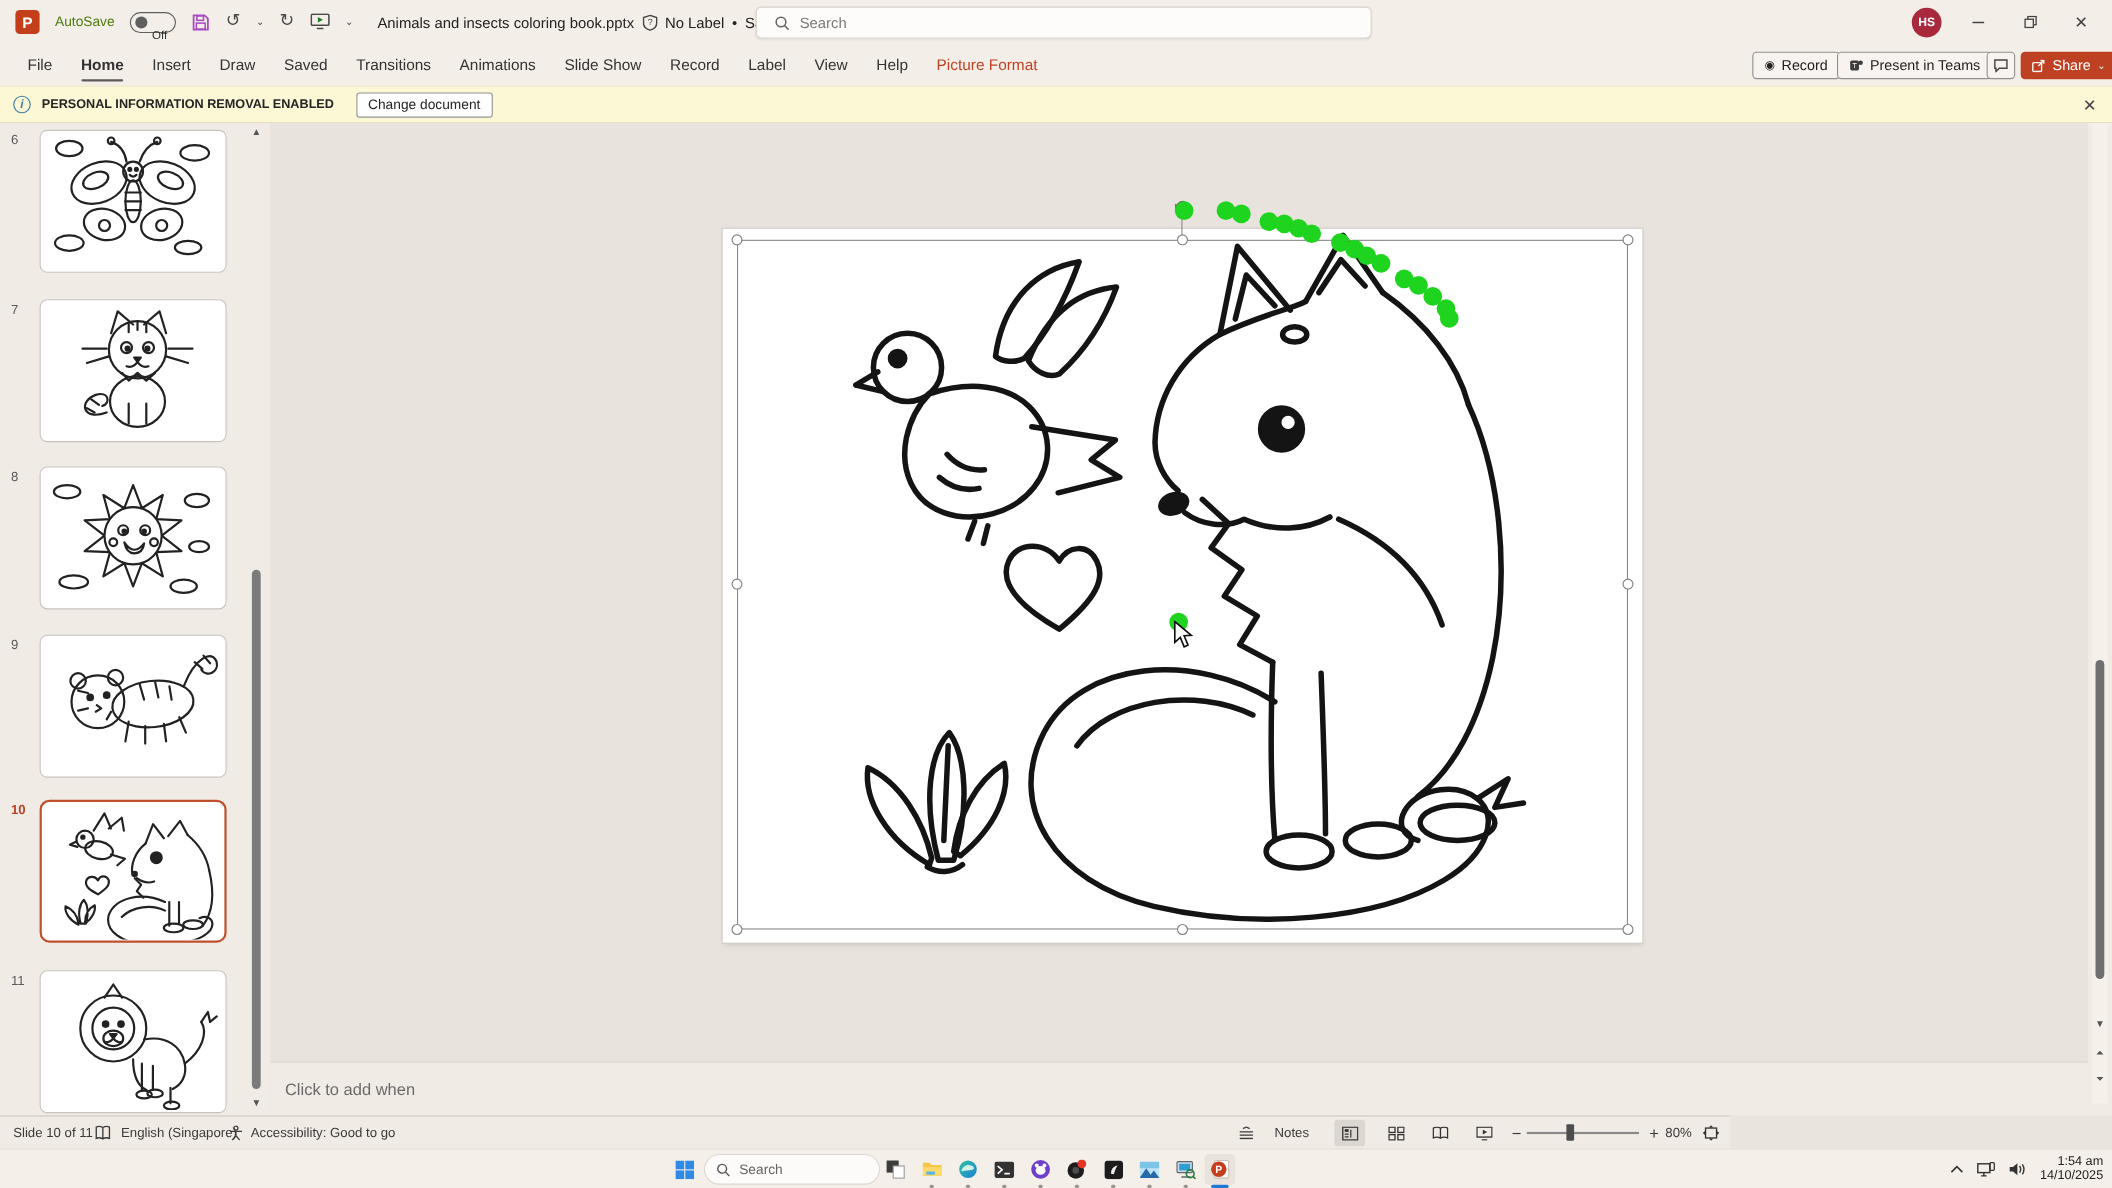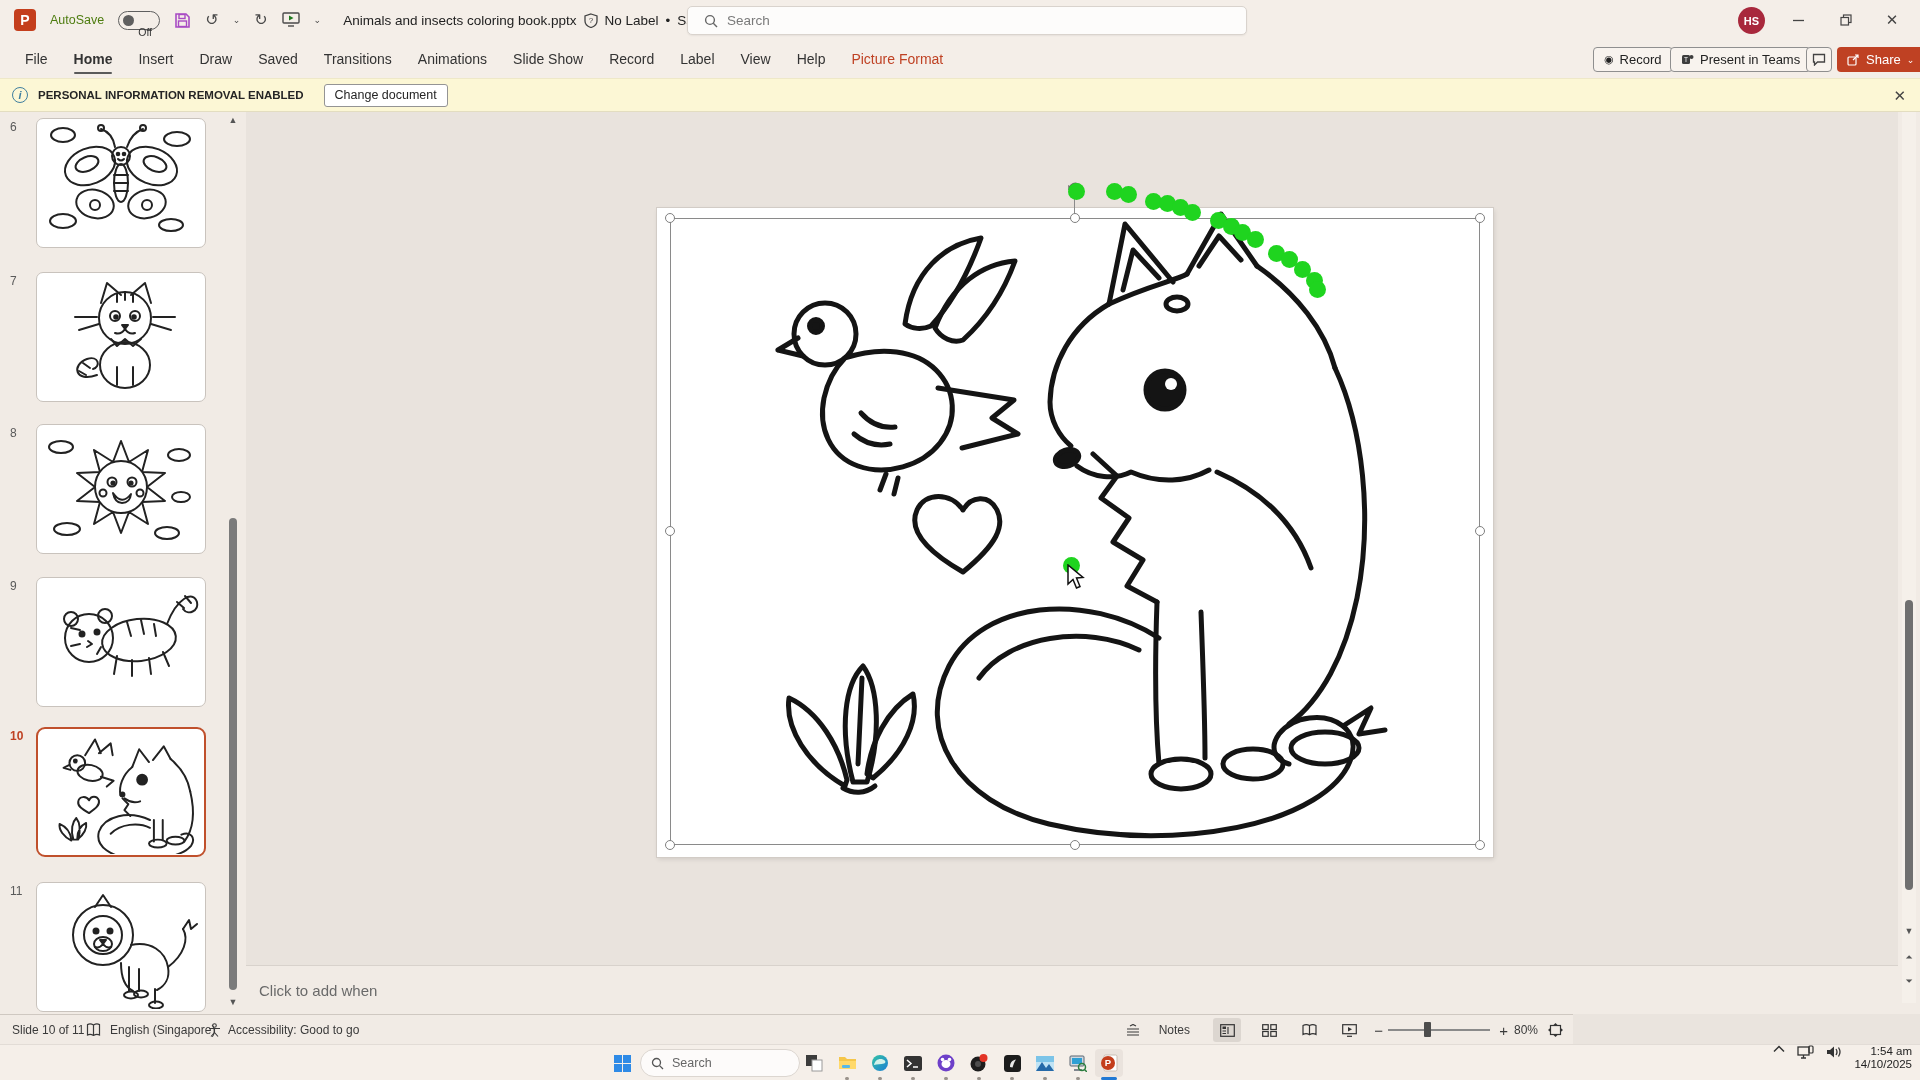--- a/index.html
+++ b/index.html
@@ -76,21 +76,21 @@
   .zthumb{position:absolute;top:7px;width:7px;height:15px;background:#4d4d4d;border-radius:1px;}
 
   
   .taskbar{position:absolute;left:0;top:1044px;width:1920px;height:36px;background:#f5efe9;border-top:1px solid #e2dcd6;}
   .tb-search{position:absolute;left:640px;top:4px;width:160px;height:28px;border-radius:14px;background:#fdfbfa;border:1px solid #dcd6d0;display:flex;align-items:center;gap:8px;padding-left:10px;}
   .tb-search .ph{font-size:12.5px;color:#666;}
   .tb-icon{position:absolute;top:4px;width:28px;height:28px;display:flex;align-items:center;justify-content:center;border-radius:4px;}
   .tb-icon.active{background:#eae3dd;}
   .rundot{position:absolute;top:32px;width:4px;height:3px;border-radius:2px;background:#9a938c;}
   .activebar{position:absolute;top:32px;width:16px;height:3px;border-radius:2px;background:#1f78d4;}
-  .tray{position:absolute;right:8px;top:0;height:36px;display:flex;gap:12px;}
+  .tray{position:absolute;right:8px;top:0;height:36px;display:flex;align-items:center;gap:12px;}
   .clock{font-size:11.5px;text-align:right;line-height:13px;color:#222;}
   svg{display:block;}
 </style>
 </head>
 <body>
 
 <div class="screen">
 
   <div class="titlebar">
     <div class="qat">

